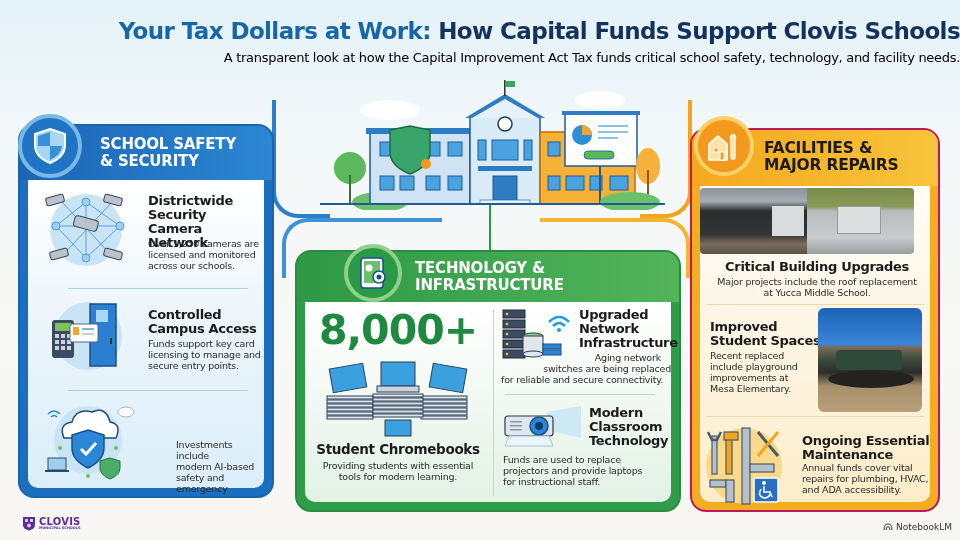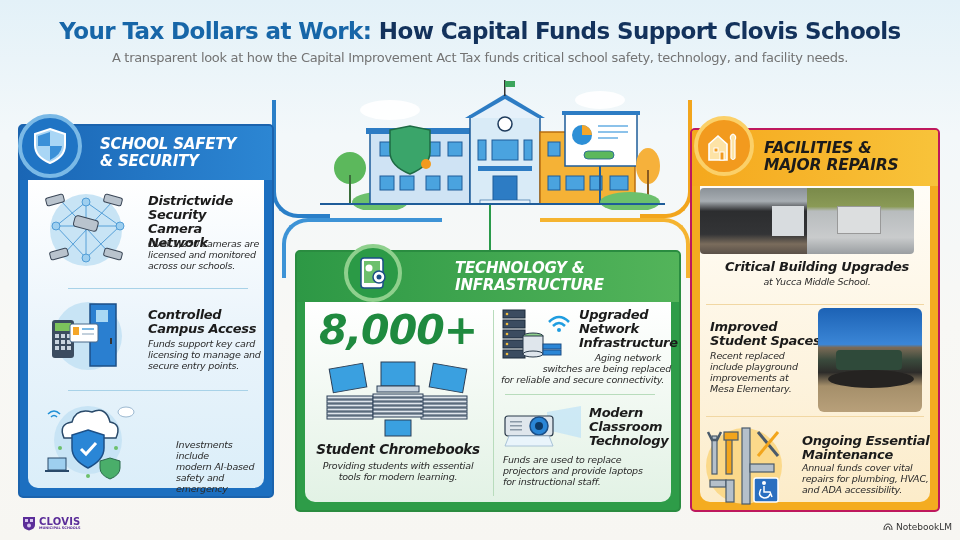--- a/index.html
+++ b/index.html
@@ -3,33 +3,33 @@
 <meta charset="utf-8">
 <style>
   * { box-sizing: border-box; margin: 0; padding: 0; }
   html, body { width: 960px; height: 540px; overflow: hidden; }
   body {
     font-family: "DejaVu Sans", "Liberation Sans", sans-serif;
     background: linear-gradient(180deg, #e3f1f8 0%, #f3f8fa 25%, #f8f8f5 60%, #f7f6f2 100%);
     position: relative;
     color: #1d1d1d;
   }
-  .header { position: absolute; left: 0; top: 18px; width: 960px; text-align: center; }
+  .header { position: absolute; left: 0; top: 18px; width: 960px; text-align: right; }
   .title { font-size: 23px; font-weight: bold; letter-spacing: -0.6px; white-space: nowrap; }
   .title .t1 { color: #1766a8; }
   .title .t2 { color: #13325c; }
-  .subtitle { font-size: 13px; color: #737373; margin-top: 6px; letter-spacing: -0.3px; white-space: nowrap; }
+  .subtitle { font-size: 13px; color: #000000; margin-top: 6px; letter-spacing: -0.3px; white-space: nowrap; }
 
   
   .pipe { position: absolute; border-style: solid; }
   .pipe-blue { border-color: #2a7fc8; }
   .pipe-orange { border-color: #f2a51c; }
 
   
-  .panel { position: absolute; border-radius: 5px; overflow: hidden; font-style: italic; }
+  .panel { position: absolute; border-radius: 16px; overflow: hidden; }
   .panel-header { position: absolute; left: 0; top: 0; right: 0; height: 54px; }
   .panel-title { position: absolute; color: #fff; font-weight: bold; font-size: 15px; line-height: 17px; letter-spacing: -0.2px; }
   .panel-body { position: absolute; left: 8px; right: 8px; bottom: 8px; top: 54px; border-radius: 0 0 10px 10px; }
   .badge { position: absolute; border-radius: 50%; display: flex; align-items: center; justify-content: center; }
 
   .safety { left: 18px; top: 124px; width: 256px; height: 374px; background: #1c6fc0; border: 2px solid #1b63ad; }
   .safety .panel-header { background: linear-gradient(90deg, #1a66b5, #2c86d3); }
   .safety .panel-body { background: linear-gradient(180deg, #ffffff 0%, #eaf4fb 50%, #dbeef9 100%); padding-left: 7px; }
   .safety-badge { left: 18px; top: 114px; width: 64px; height: 64px; background: #1f74c4; border: 4px solid #7ab9e6; }
 
@@ -249,21 +249,21 @@
 <div class="badge safety-badge">
   <svg width="34" height="38" viewBox="0 0 34 38">
     <path d="M17 2 L32 7 L32 18 Q32 30 17 36 Q2 30 2 18 L2 7 Z" fill="#a9d6f5" stroke="#fff" stroke-width="2"></path>
     <path d="M17 5 L17 19 L5 19 L5 9 Z" fill="#3a90d8"></path>
     <path d="M17 19 L29 19 Q28 28 17 33 Z" fill="#3a90d8"></path>
   </svg>
 </div>
 
 <div class="panel tech">
   <div class="panel-header">
-    <div class="panel-title" style="left:118px; top:8px;margin-left:40px;">
+    <div class="panel-title" style="left:118px; top:8px;">
       <div>TECHNOLOGY &amp;</div>
       <div>INFRASTRUCTURE</div>
     </div>
   </div>
   <div class="panel-body">
     <div class="big-number" style="left:14px; top:4px;">8,000+</div>
     <svg class="ill" style="left:18px; top:58px;" width="150" height="78" viewBox="0 0 150 78">
       <g stroke="#2b3f57" stroke-width="1">
         <g fill="#dfe6ec">
           <rect x="4" y="36" width="46" height="3"></rect>
@@ -385,20 +385,21 @@
         <div style="position:absolute; left:72px; top:18px; width:32px; height:30px; background:#d8dcdf;"></div>
       </div>
       <div style="flex:1; background:
         linear-gradient(180deg, #7a8a4a 0%, #8a9a56 28%, #b8bcbe 35%, #c9cbcc 75%, #9a9ea1 100%);
         position:relative;">
         <div style="position:absolute; left:30px; top:18px; width:44px; height:28px; background:#dcdedf; border:1px solid #999;"></div>
       </div>
     </div>
     <div class="item-title" style="left:0; width:234px; top:74px; text-align:center; font-size:13px;">Critical Building Upgrades</div>
     <div class="item-desc" style="left:0; width:234px; top:90px; text-align:center;">
+      <div>Major projects include the roof replacement</div>
       <div>at Yucca Middle School.</div>
     </div>
     <div class="divider orange" style="left:6px; right:6px; top:118px;"></div>
 
     <div class="item-title" style="left:10px; top:134px;">
       <div>Improved</div>
       <div>Student Spaces</div>
     </div>
     <div class="item-desc" style="left:10px; top:164px;">
       <div>Recent replaced</div>

